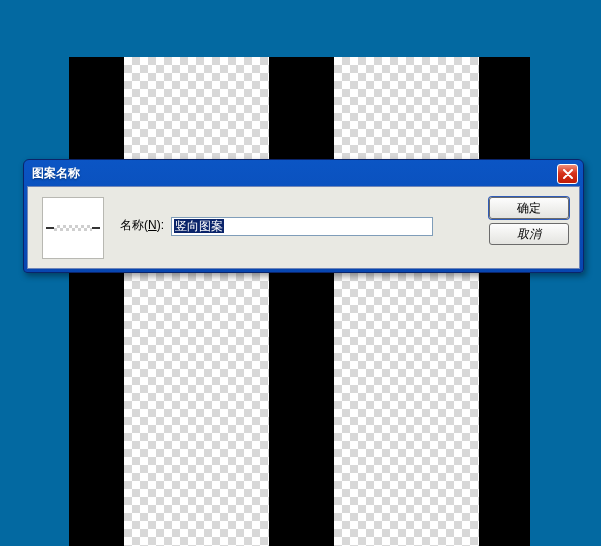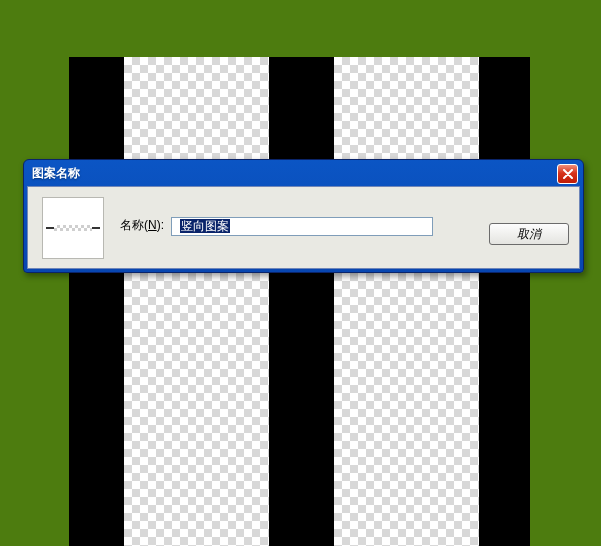--- a/index.html
+++ b/index.html
@@ -1,16 +1,16 @@
 <!DOCTYPE html>
 <html><head>
 <meta charset="utf-8">
 <style>
   html,body{margin:0;padding:0;width:601px;height:546px;overflow:hidden;font-family:"Microsoft YaHei","SimSun",Tahoma,sans-serif;font-size:12px;}
-  .workspace{position:absolute;left:0;top:0;width:601px;height:546px;background:#4d7c0f;}
+  .workspace{position:absolute;left:0;top:0;width:601px;height:546px;background:#0369a1;}
   .canvas-area{position:absolute;left:69px;top:57px;width:461px;height:489px;background:#000;}
   .checker{position:absolute;top:0;height:100%;
     background-color:#fff;
     background-image:
       linear-gradient(45deg,#d8d8d8 25%,transparent 25%,transparent 75%,#d8d8d8 75%),
       linear-gradient(45deg,#d8d8d8 25%,transparent 25%,transparent 75%,#d8d8d8 75%);
     background-size:16px 16px;
     background-position:0 0,8px 8px;
   }
   .col1{left:55px;width:145px;}
@@ -36,21 +36,21 @@
     background-color:#fff;
     background-image:
       linear-gradient(45deg,#cfcfcf 25%,transparent 25%,transparent 75%,#cfcfcf 75%),
       linear-gradient(45deg,#cfcfcf 25%,transparent 25%,transparent 75%,#cfcfcf 75%);
     background-size:6px 6px;background-position:0 0,3px 3px;}
 
   .name-label{position:absolute;left:92px;top:30px;font-size:12px;color:#000;}
   .name-label .ul{text-decoration:underline;}
 
   .name-input{position:absolute;left:143px;top:30px;width:262px;height:19px;border:1px solid #7f9db9;background:#fff;
-    font-size:12px;padding:0 8px;box-sizing:border-box;}
+    font-size:12px;padding:0 2px;box-sizing:border-box;}
   .name-input .sel{background:#0a246a;color:#fff;padding:0 1px;}
 
   .btn{position:absolute;right:10px;width:78px;height:20px;border:1px solid #6b6b6b;border-radius:3px;
     background:linear-gradient(#fdfdfd,#e4e4e0);display:flex;align-items:center;justify-content:center;font-size:12px;cursor:default;}
   .btn-ok{top:10px;box-shadow:0 0 0 1px #2f5bb7;}
   .btn-cancel{top:36px;font-style:italic;}
 </style>
 </head>
 <body>
 
@@ -82,18 +82,21 @@
       </div>
 
       <div class="name-label">
         <span>名称(</span><span class="ul">N</span><span>):</span>
       </div>
 
       <div class="name-input">
         <span class="sel">竖向图案</span>
       </div>
 
+      <div class="btn btn-ok">
+        <span>确定</span>
+      </div>
       <div class="btn btn-cancel">
         <span>取消</span>
       </div>
     </div>
   </div>
 </div>
 
 </body></html>

